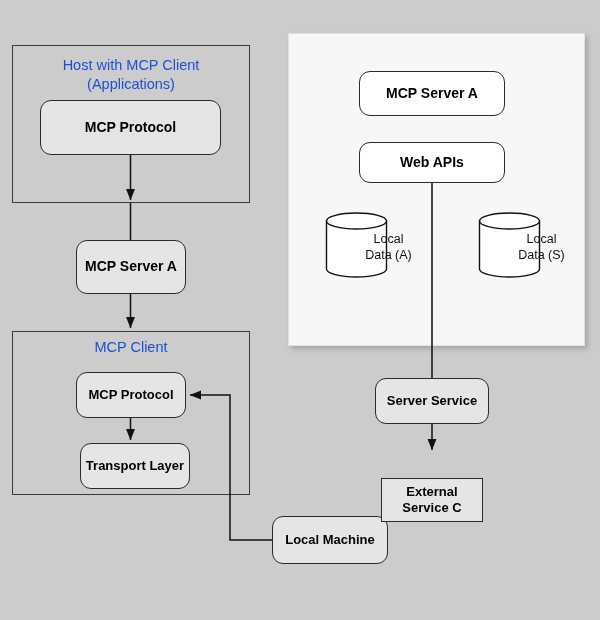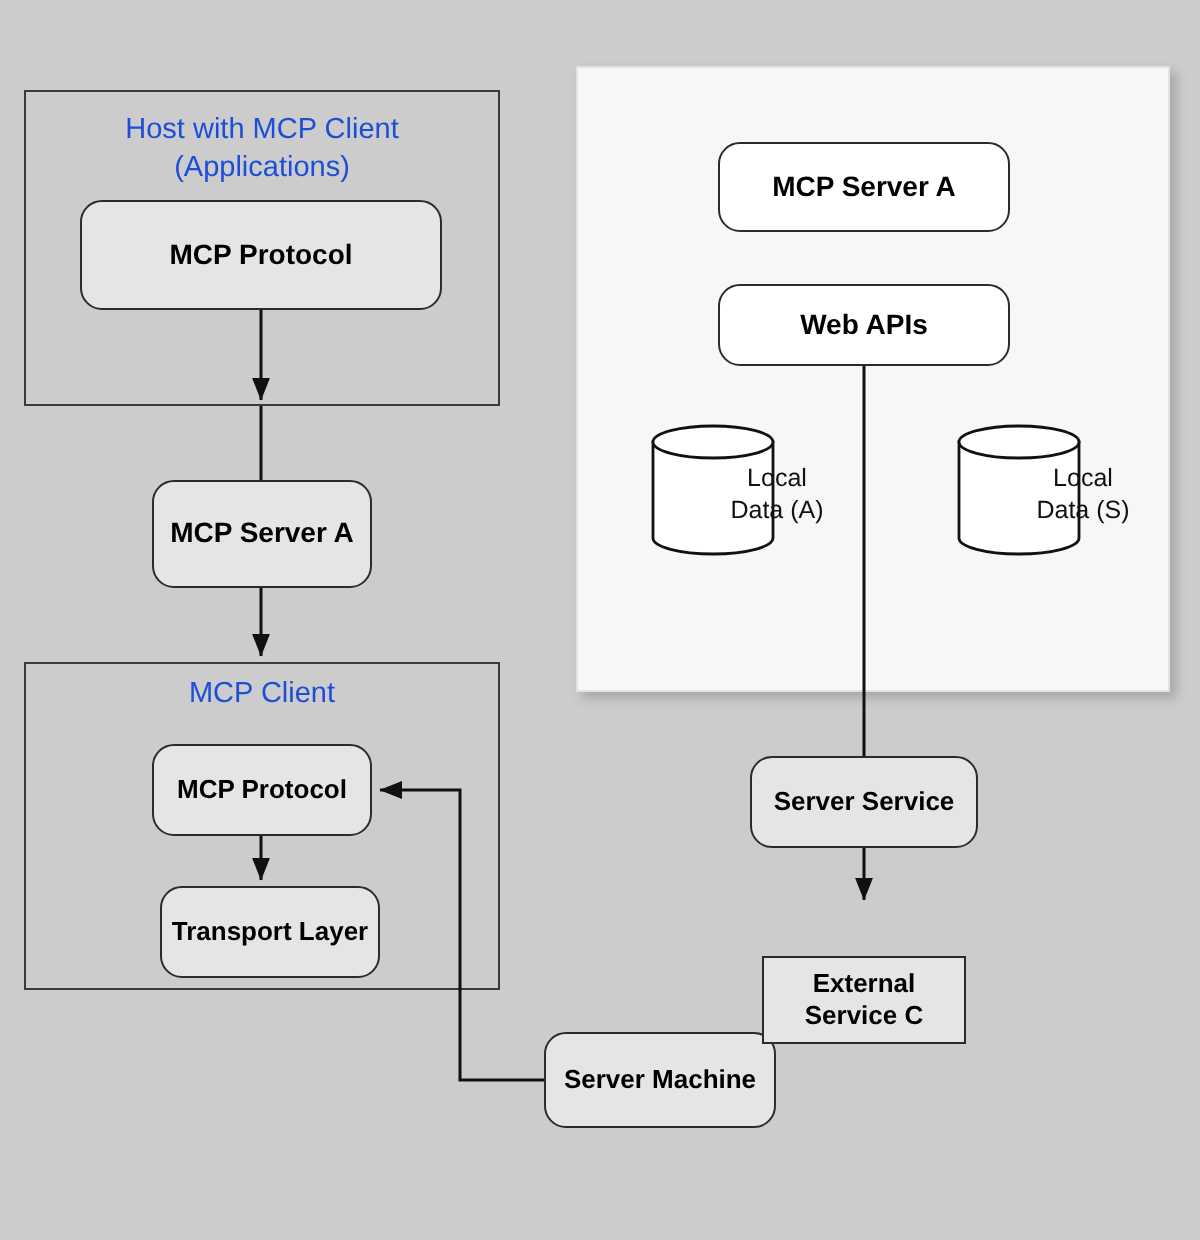--- a/index.html
+++ b/index.html
@@ -146,21 +146,21 @@
 
   <div class="node rounded fill-gray t13 bold" style="left:76px; top:372px; width:110px; height:46px;">
     <span class="node-label">MCP Protocol</span>
   </div>
 
   <div class="node rounded fill-gray t13 bold" style="left:80px; top:443px; width:110px; height:46px;">
     <span class="node-label">Transport Layer</span>
   </div>
 
   <div class="node rounded fill-gray t13 bold" style="left:272px; top:516px; width:116px; height:48px;">
-    <span class="node-label">Server Machine</span>
+    <span class="node-label">Local Machine</span>
   </div>
 
   <div class="node rounded fill-white t14 bold" style="left:359px; top:71px; width:146px; height:45px;">
     <span class="node-label">MCP Server A</span>
   </div>
 
   <div class="node rounded fill-white t14 bold" style="left:359px; top:142px; width:146px; height:41px;">
     <span class="node-label">Web APIs</span>
   </div>
 

